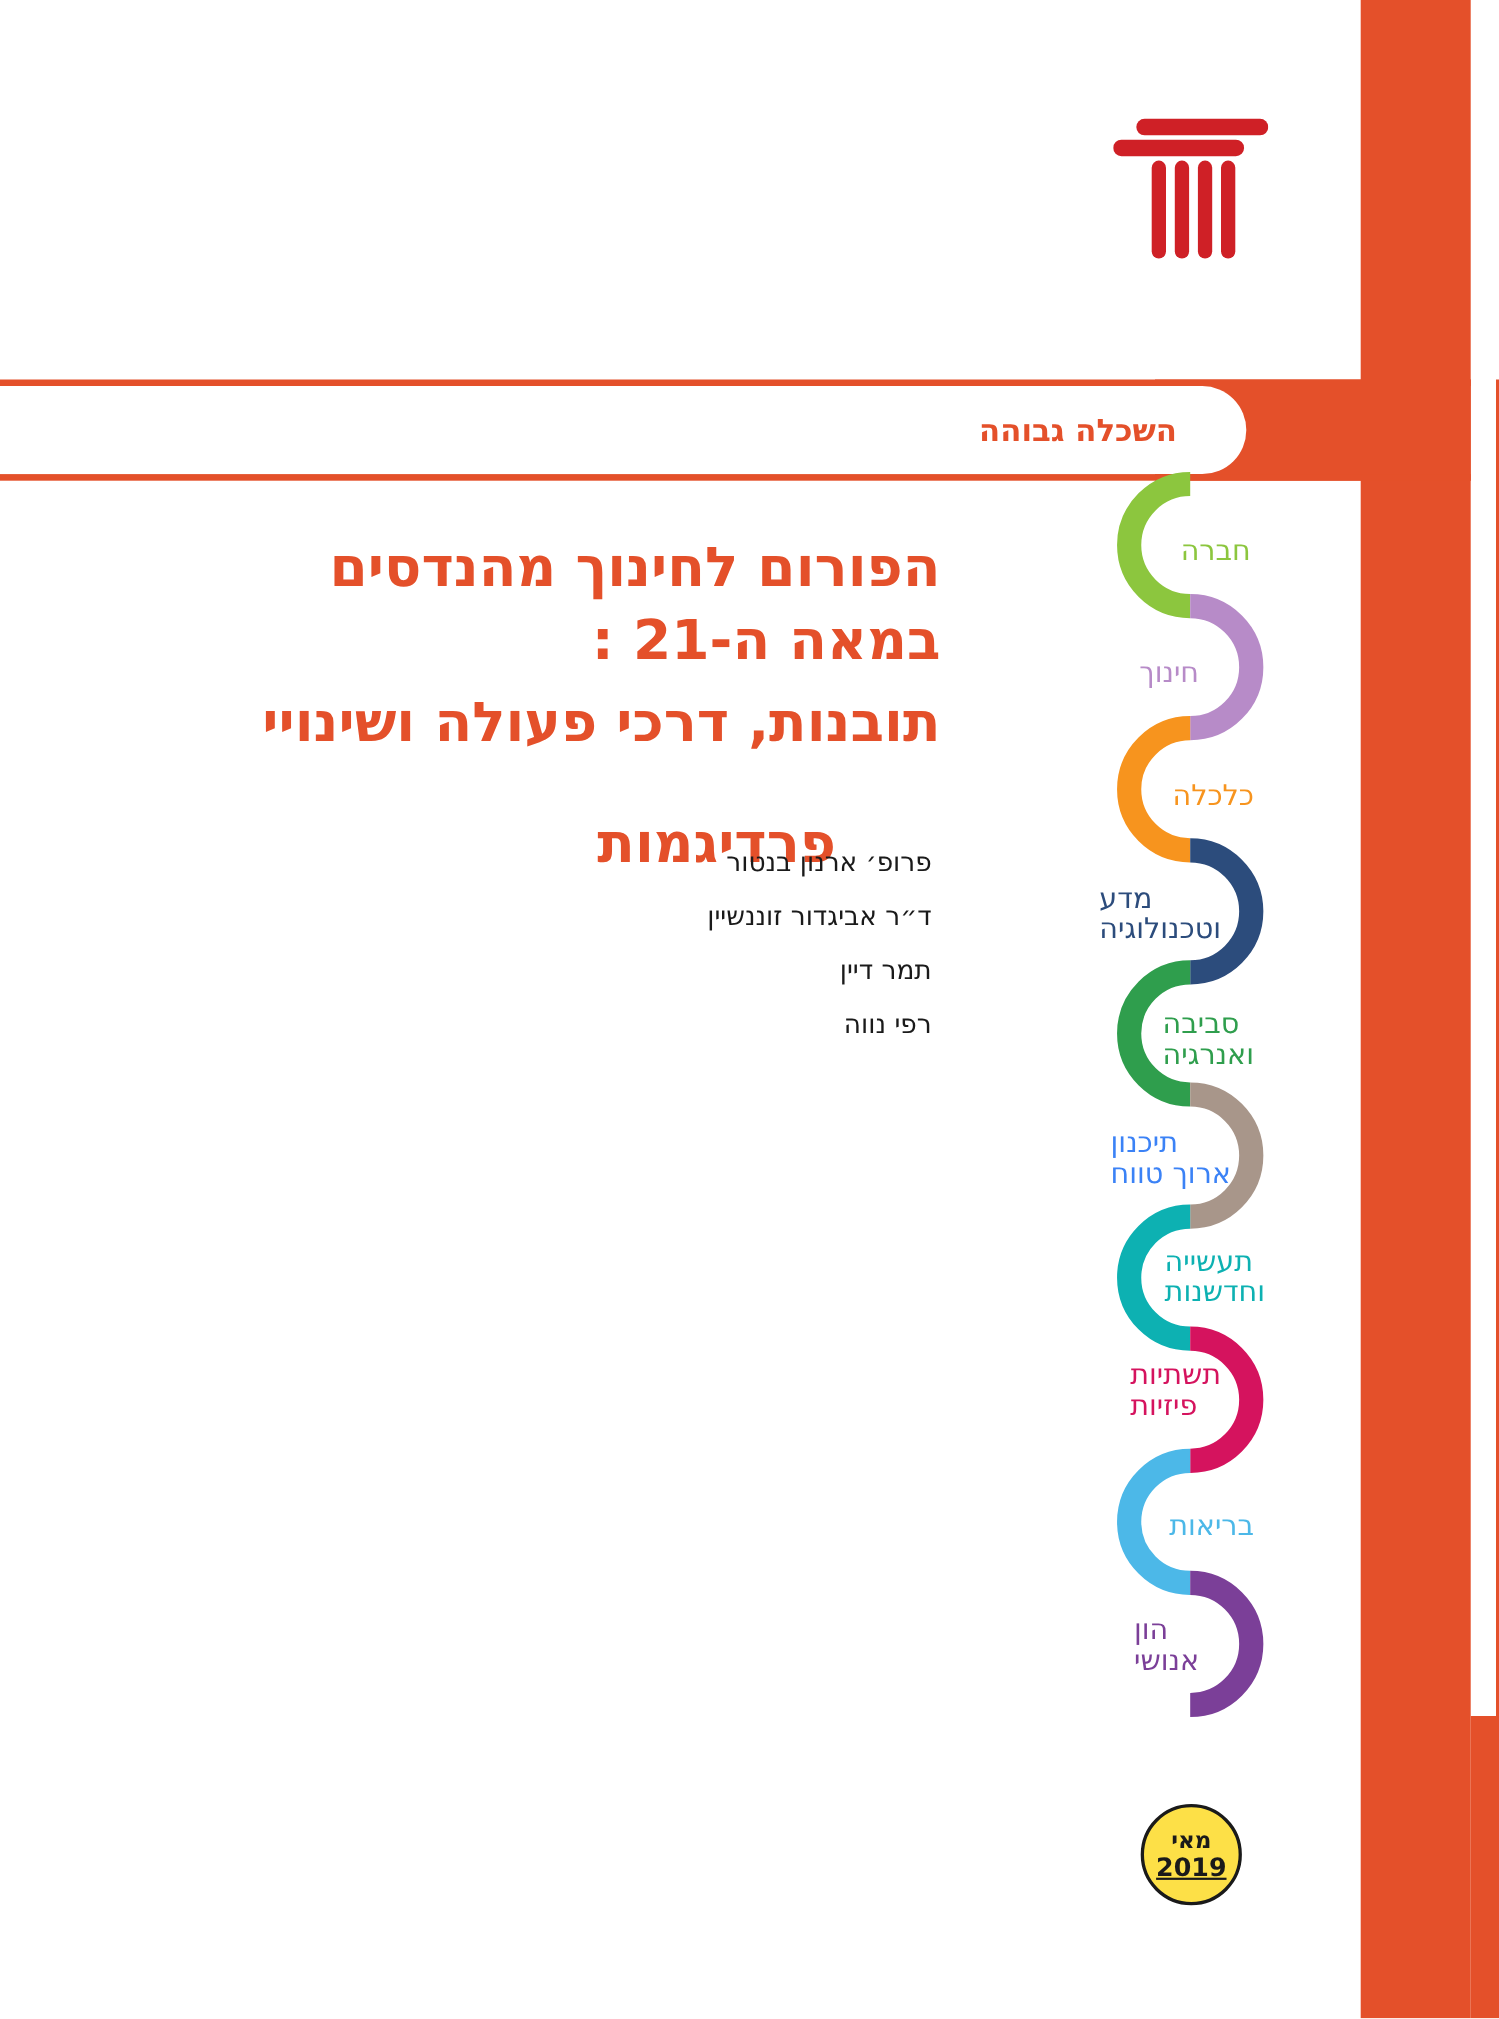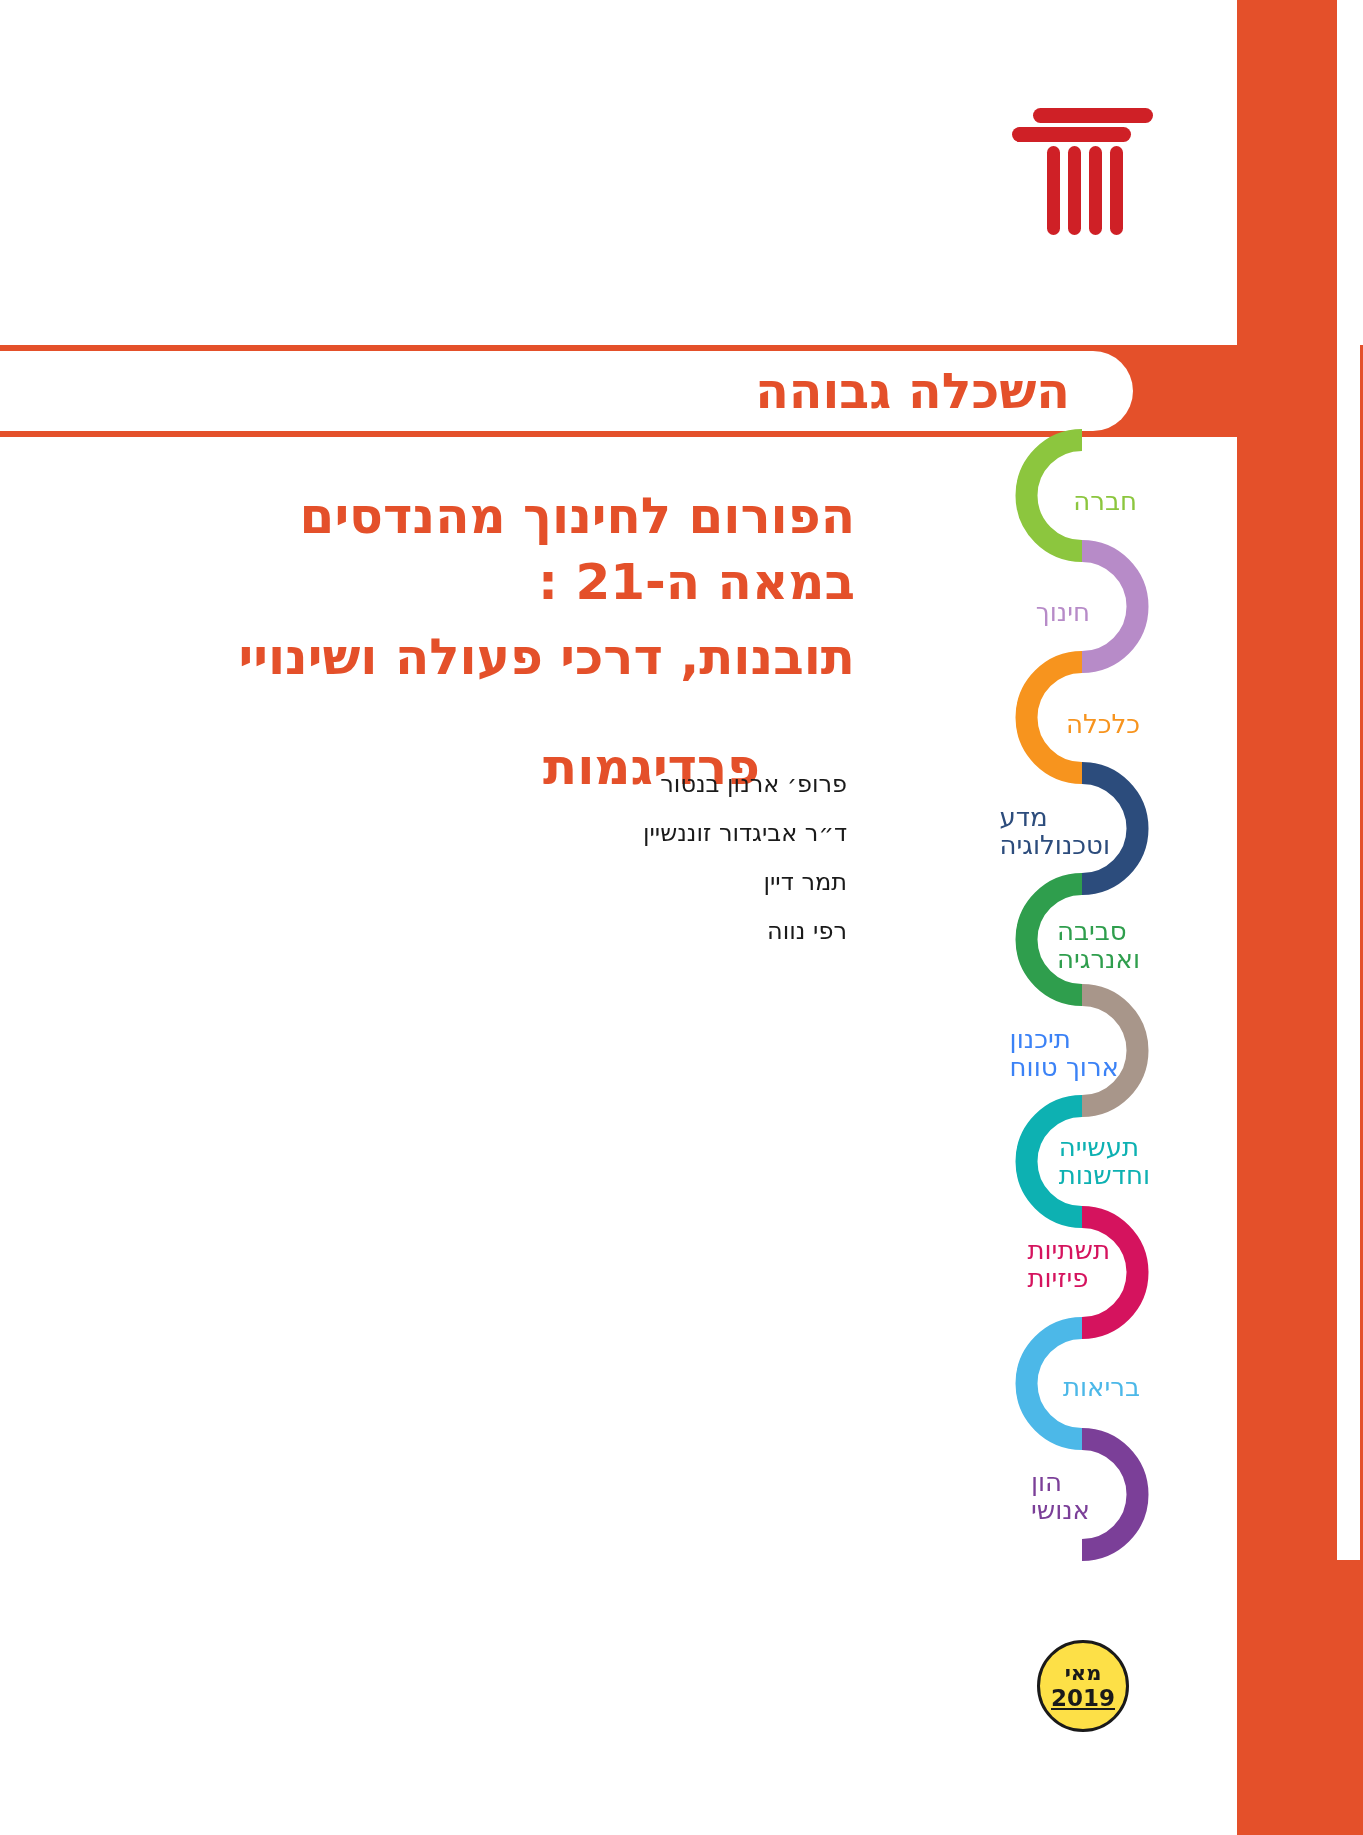--- a/index.html
+++ b/index.html
@@ -20,21 +20,21 @@
   .band { position:absolute; left:0; top:345px; width:1337px; height:92px; }
   .band-top, .band-bottom { position:absolute; left:0; right:0; height:6px; background:#e4502a; }
   .band-top { top:0; } .band-bottom { bottom:0; }
   .band-fill { position:absolute; left:1050px; right:0; top:0; bottom:0; background:#e4502a; }
   .band-tab {
     position:absolute; left:0; top:6px; bottom:6px; width:1133px; background:#ffffff;
     border-radius:0 40px 40px 0;
   }
   .band-label {
     position:absolute; right:63px; top:50%; transform:translateY(-50%);
-    font-size:49px; font-weight:bold; color:#e4502a; white-space:nowrap;
+    font-size:28px; font-weight:bold; color:#e4502a; white-space:nowrap;
   }
   
   .title-block { position:absolute; right:508px; width:740px; text-align:right; color:#e4502a; font-weight:bold; }
   .title-block .title-line { font-size:50px; line-height:66px; white-space:nowrap; }
   .title-block.part1 { top:483px; }
   .title-block.part2 { top:624px; }
   .title-line.shifted { margin-left:0; margin-right:95px;margin-top:44px; }
   
   .authors { position:absolute; right:516px; top:760px; text-align:right; color:#1a1a1a; }
   .author-line { font-size:24px; line-height:49px; white-space:nowrap; }

